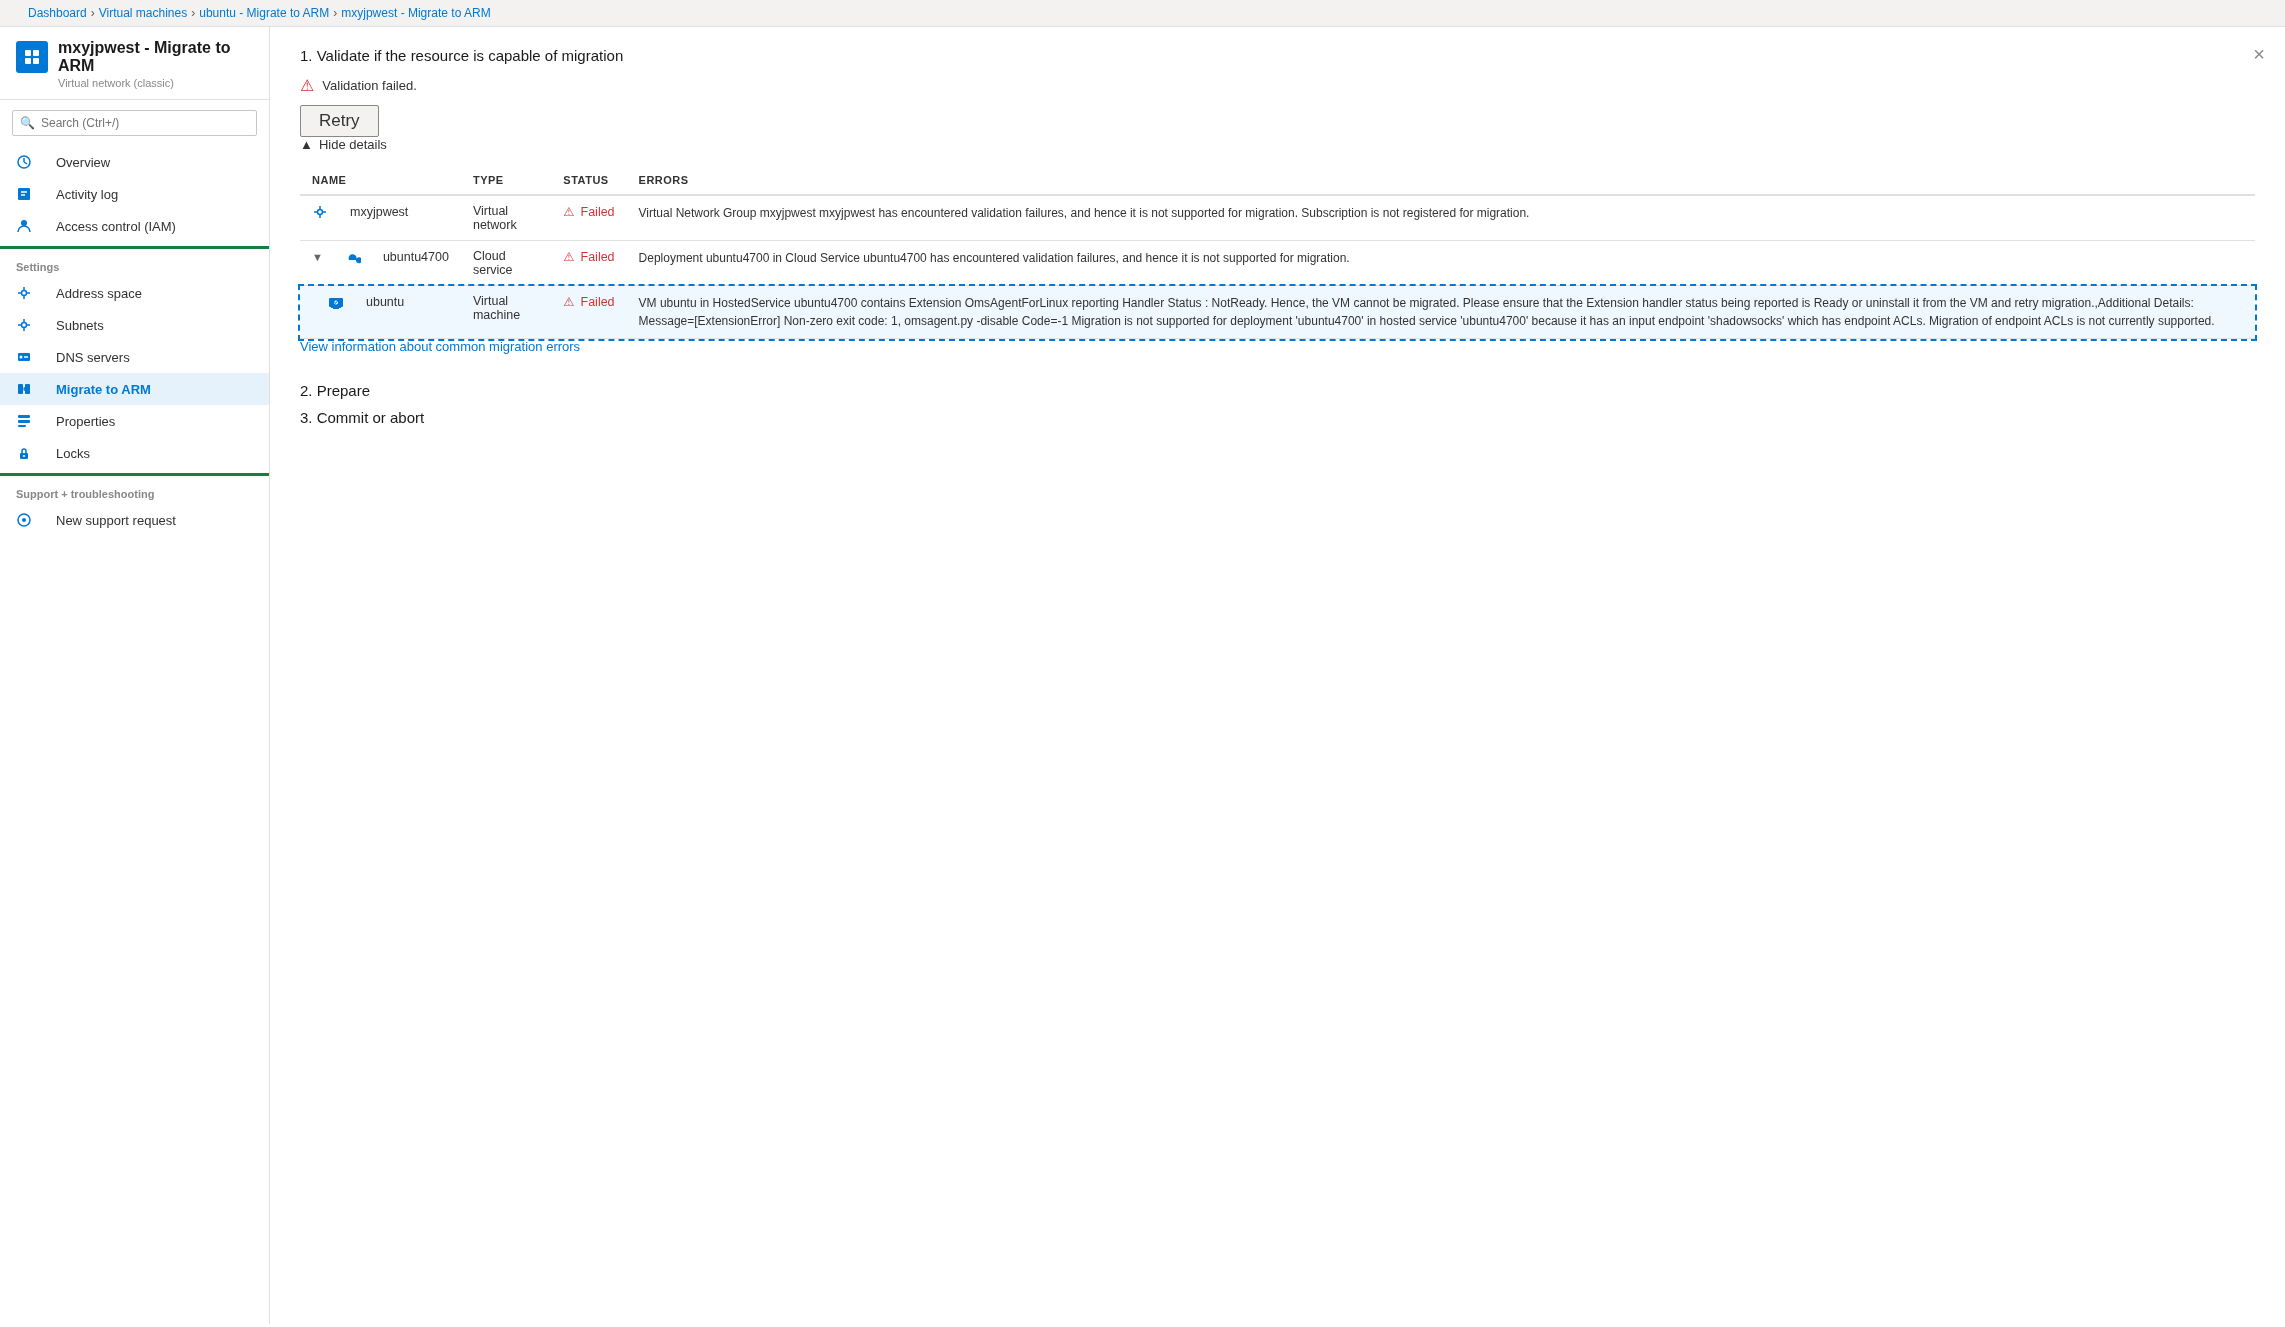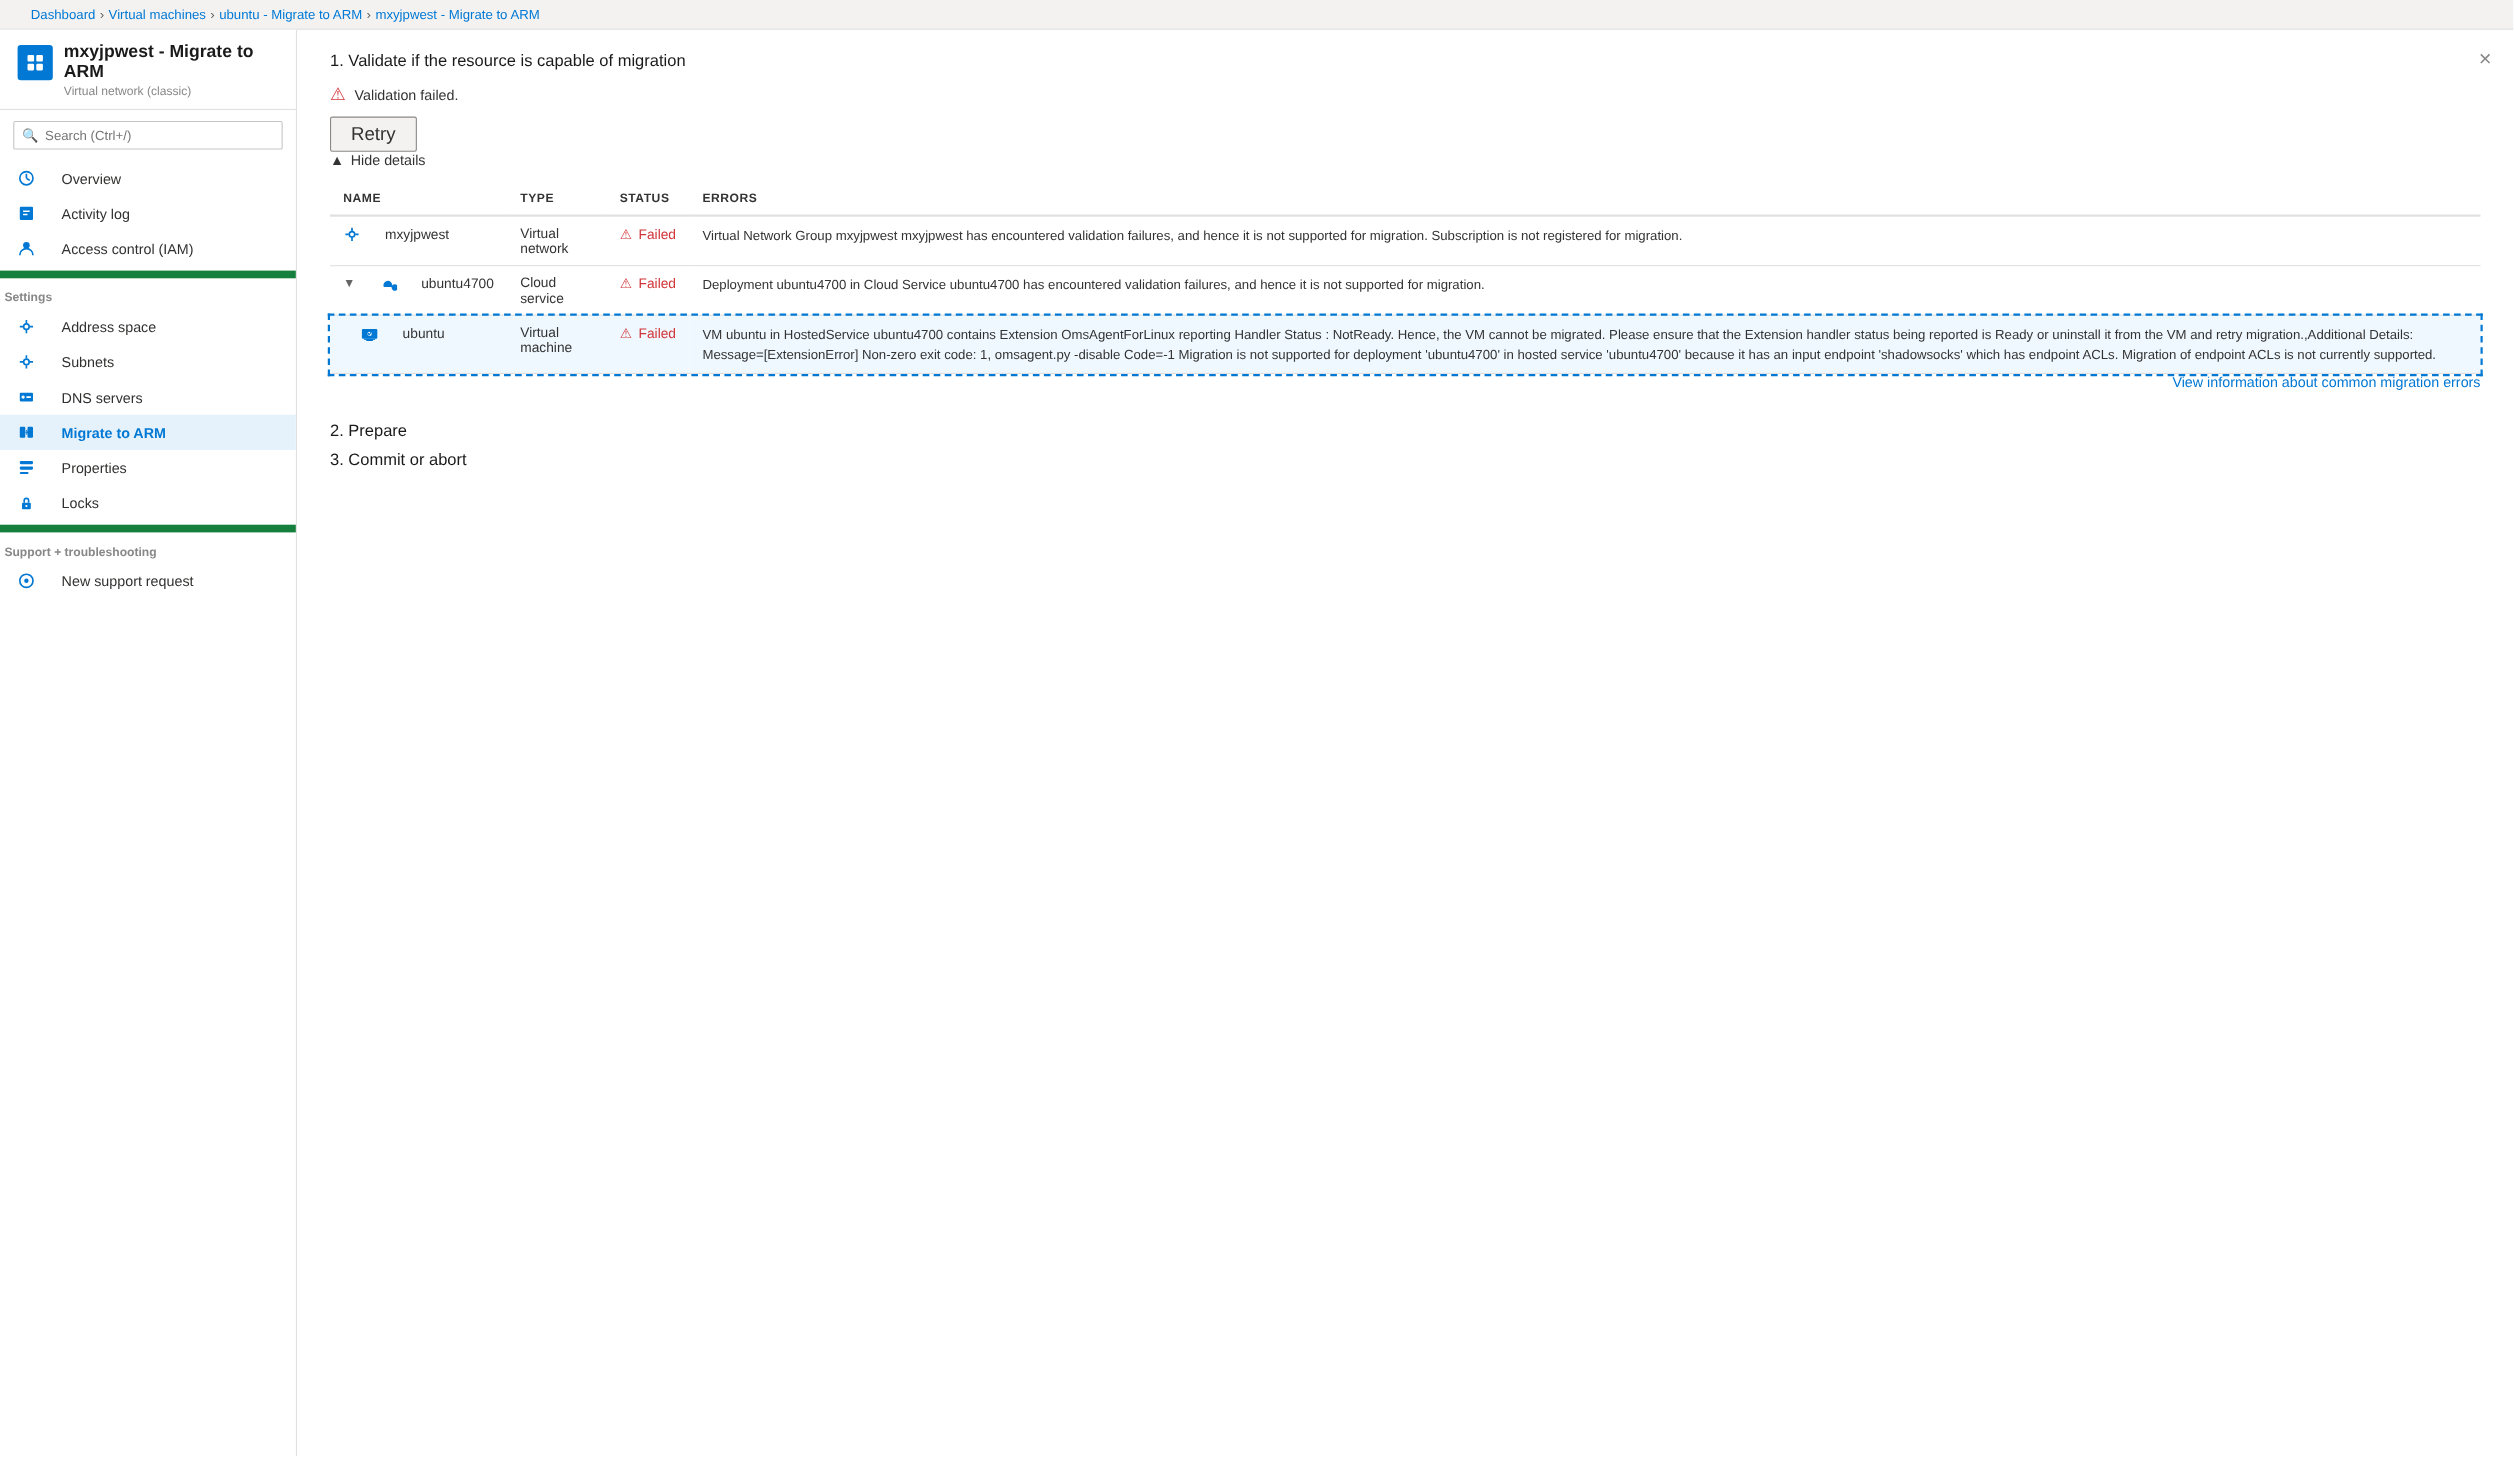--- a/index.html
+++ b/index.html
@@ -90,27 +90,27 @@
       gap: 24px;
       padding: 8px 16px;
       cursor: pointer;
       font-size: 13px;
       color: #323130;
       user-select: none;
     }
     .nav-item.active { background: #e6f2fb; color: #0078d4; font-weight: 600; }
 
     .nav-section {
-      padding: 12px 16px 4px 4px;
+      padding: 12px 16px 4px 16px;
       font-size: 11px;
       font-weight: 600;
       color: #888;
       text-transform: none;
       letter-spacing: 0;
-      border-top: 7px solid #15803d;
+      border-top: 3px solid #15803d;
       margin-top: 4px;
     }
 
     
     .main {
       flex: 1;
       overflow-y: auto;
       padding: 20px 30px;
       position: relative;
     }
@@ -478,21 +478,21 @@
             <div class="status-cell">
               <span style="color:#d13438;">⚠</span>
               <span>Failed</span>
             </div>
           </td>
           <td class="error-text">VM ubuntu in HostedService ubuntu4700 contains Extension OmsAgentForLinux reporting Handler Status : NotReady. Hence, the VM cannot be migrated. Please ensure that the Extension handler status being reported is Ready or uninstall it from the VM and retry migration.,Additional Details: Message=[ExtensionError] Non-zero exit code: 1, omsagent.py -disable Code=-1 Migration is not supported for deployment 'ubuntu4700' in hosted service 'ubuntu4700' because it has an input endpoint 'shadowsocks' which has endpoint ACLs. Migration of endpoint ACLs is not currently supported.</td>
         </tr>
       </tbody>
     </table>
 
-    <div style="margin-bottom: 28px; text-align: right;">
+    <div style="margin-bottom: 28px;">
       <a class="view-link">View information about common migration errors</a>
     </div>
 
     
     <h3 class="step-2">2. Prepare</h3>
 
     
     <h3 class="step-3">3. Commit or abort</h3>
   </div>
 </div>

